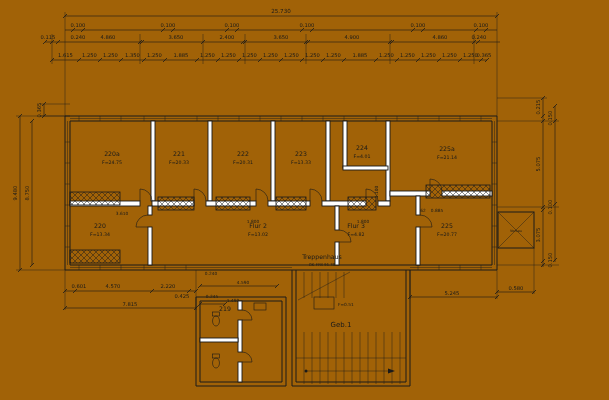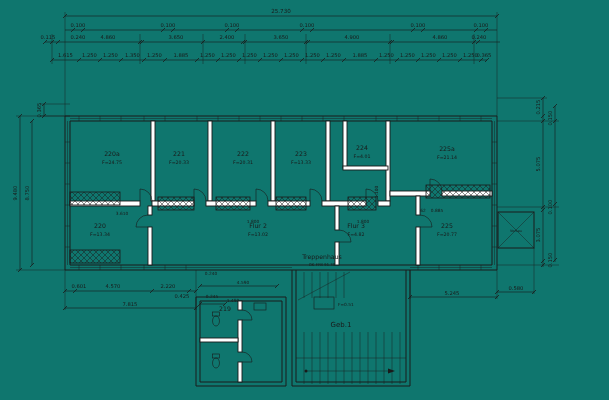--- a/index.html
+++ b/index.html
@@ -1,16 +1,16 @@
 <!DOCTYPE html>
 <html><head>
 <meta charset="utf-8">
 <style>
   html,body { margin:0; padding:0; background:#ffffff; }
-  .page { width:609px; height:400px; background:#0f766e; position:relative; overflow:hidden; }
+  .page { width:609px; height:400px; background:#a16207; position:relative; overflow:hidden; }
   svg { display:block; }
   text { font-family:"DejaVu Sans","Liberation Sans",sans-serif; fill:#1a1a1a; }
   .dim text, text.dim { font-size:5.2px; text-anchor:middle; }
   .dim-sm text, text.dim-sm { font-size:4.3px; text-anchor:middle; }
   text.total { font-size:5.6px; text-anchor:middle; }
   text.room-name { font-size:6.2px; text-anchor:middle; }
   text.room-area { font-size:4.7px; text-anchor:middle; }
   text.note { font-size:3.9px; text-anchor:middle; }
   text.geb { font-size:7px; text-anchor:middle; }
   text.tiny { font-size:3.4px; text-anchor:middle; }

